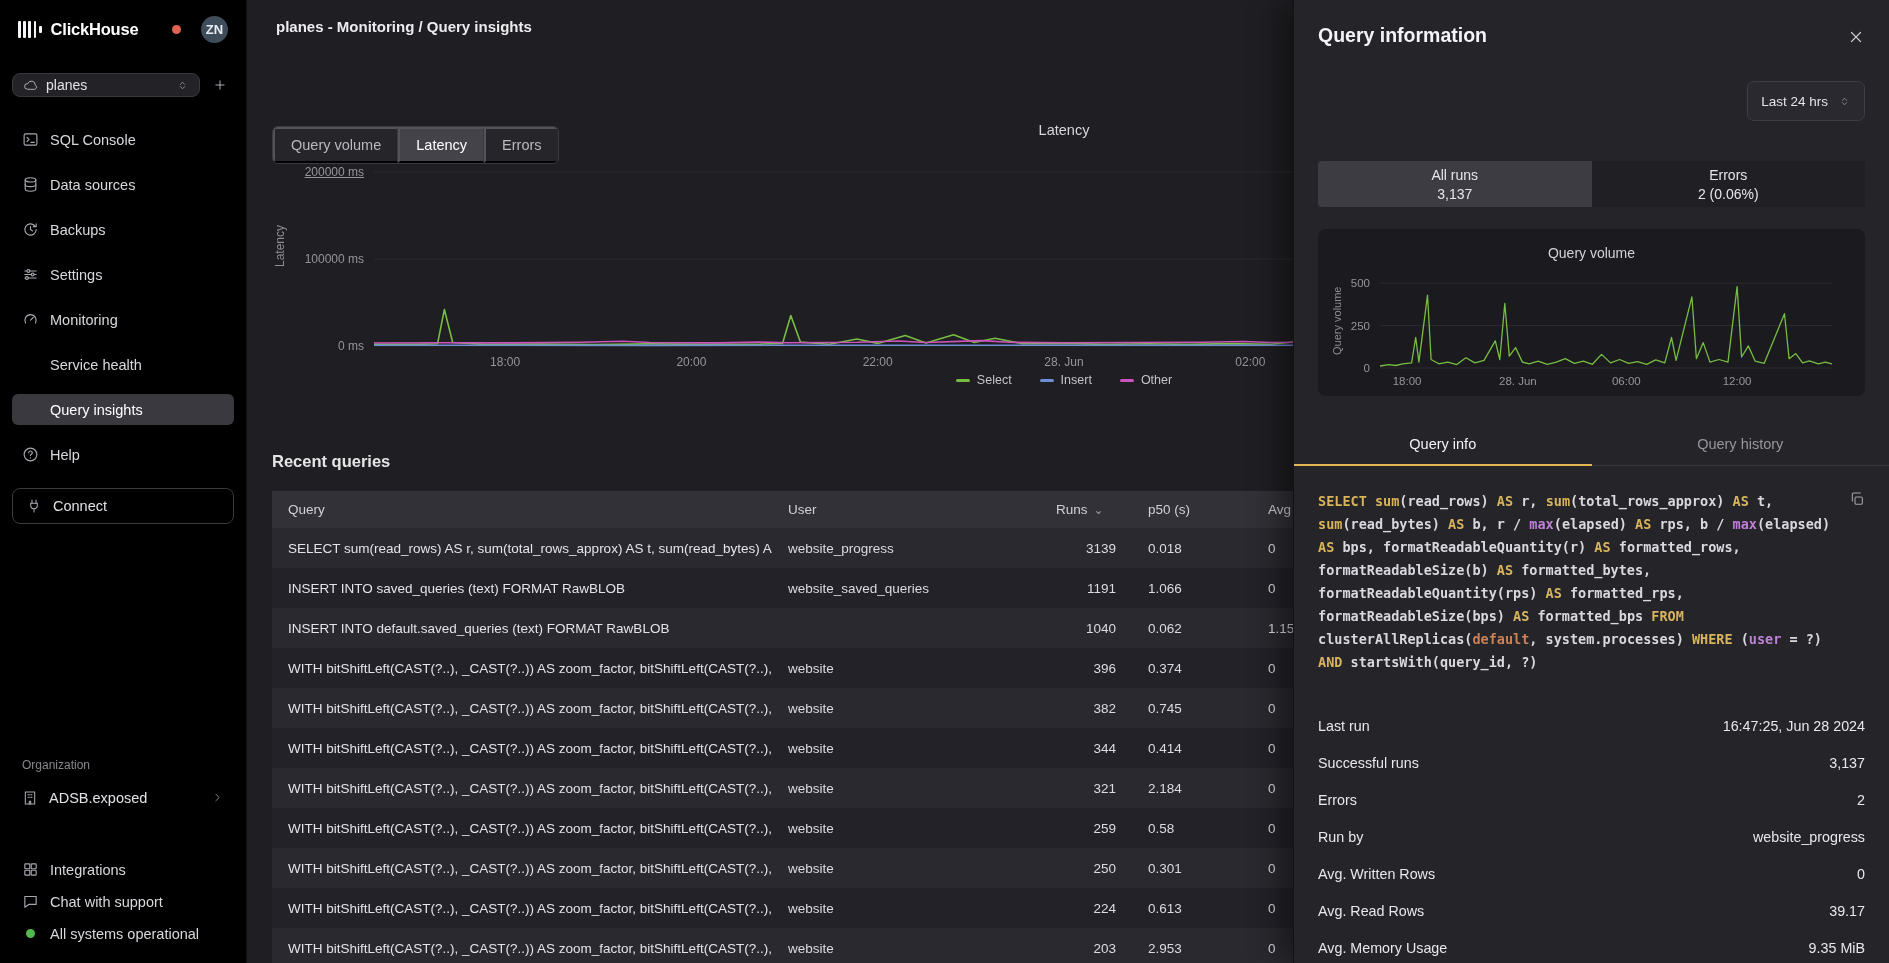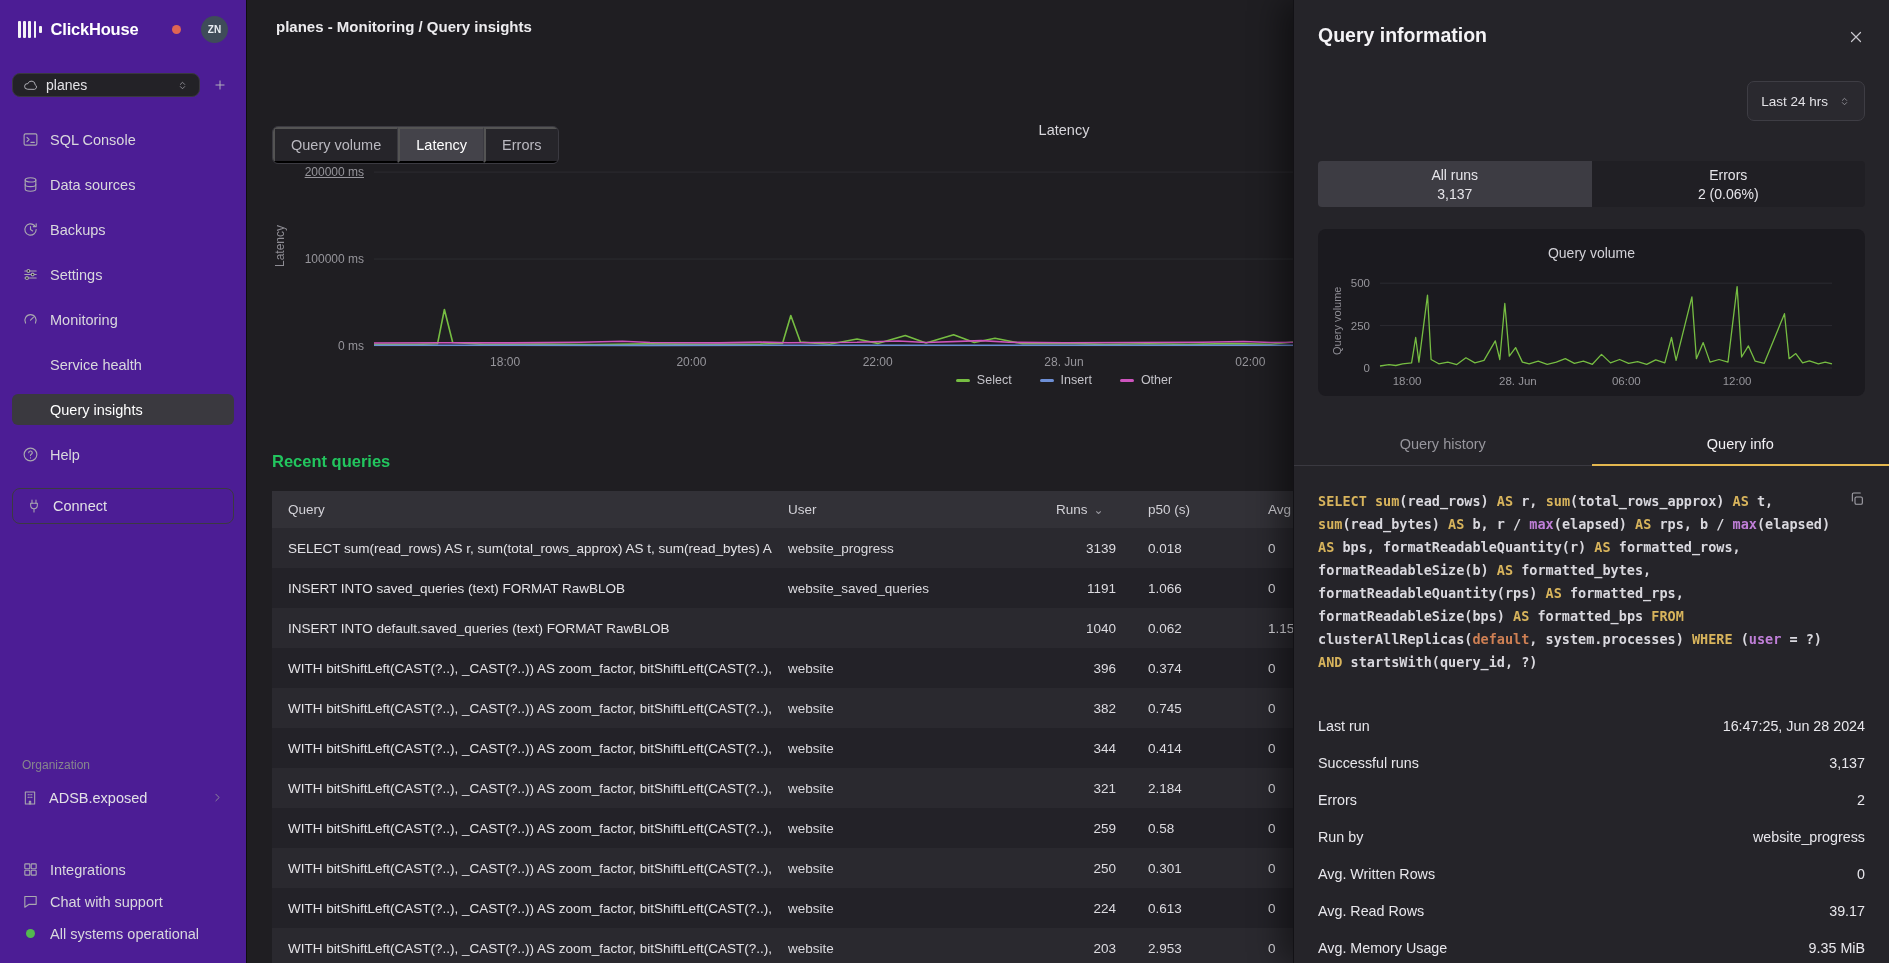--- a/index.html
+++ b/index.html
@@ -4,29 +4,29 @@
 <style>
   *{box-sizing:border-box;margin:0;padding:0}
   html,body{width:1889px;height:963px;overflow:hidden}
   body{background:#1f1e22;color:#e8e7ea;font-family:"Liberation Sans",sans-serif;font-size:14px;position:relative}
 
   
   .icon{display:inline-flex;align-items:center;justify-content:center;flex:0 0 auto}
   .icon svg{width:100%;height:100%;fill:none;stroke:currentColor;stroke-width:1.6;stroke-linecap:round;stroke-linejoin:round}
 
   
-  .sidebar{position:absolute;left:0;top:0;width:247px;height:963px;background:#4c1d95;border-right:1px solid #0e0d10;
+  .sidebar{position:absolute;left:0;top:0;width:247px;height:963px;background:#000000;border-right:1px solid #0e0d10;
            display:flex;flex-direction:column;padding:12px 12px 14px}
   .brand-row{display:flex;align-items:center;height:34px;padding:0 6px;gap:9px}
   .logo{display:flex;align-items:center;gap:2.4px;height:17px}
   .logo b{display:block;width:2.8px;height:17px;background:#f4f3f6;border-radius:1px}
   .logo b.short{height:7px}
   .brand-name{font-size:16.5px;font-weight:700;letter-spacing:-.2px;color:#fff}
   .notif-dot{width:9px;height:9px;border-radius:50%;background:#df6553;margin-left:auto}
-  .avatar{width:27px;height:27px;border-radius:50%;background:#3f4c59;color:#e8edf2;font-size:10px;font-weight:700;
+  .avatar{width:27px;height:27px;border-radius:50%;background:#3f4c59;color:#e8edf2;font-size:13px;font-weight:700;
           display:flex;align-items:center;justify-content:center;margin-left:11px}
   .service-row{display:flex;align-items:center;gap:6px;margin-top:22px}
   .service-select{flex:1;height:24px;background:#232227;border:1px solid #39383e;border-radius:8px;
                   display:flex;align-items:center;gap:8px;padding:0 10px;color:#e4e3e7;font-size:14px}
   .service-select .icon{width:15px;height:15px;color:#aeadb4}
   .service-select .caret{width:13px;height:13px;color:#97969d;margin-left:auto}
   .service-name{flex:1}
   .add-btn{width:28px;height:34px;display:flex;align-items:center;justify-content:center;color:#b9b8bf}
   .add-btn .icon{width:14px;height:14px}
   .nav{margin-top:22px;display:flex;flex-direction:column;gap:14px}
@@ -67,21 +67,21 @@
   svg.plot line.grid{stroke:#2c2b31;stroke-width:1}
   svg.plot polyline.series{fill:none;stroke-width:1.6;stroke-linejoin:round}
   .xticks{position:relative;height:24px;font-size:12px;color:#96959b}
   .xtick{position:absolute;top:9px;transform:translateX(-50%);white-space:nowrap}
   .legend{margin-left:102px;width:1380px;display:flex;justify-content:center;gap:28px;margin-top:3px;
           font-size:12.5px;color:#c4c3c9}
   .legend-item{display:flex;align-items:center;gap:7px}
   .legend-swatch{width:14px;height:3px;border-radius:2px;display:inline-block}
 
   .recent{position:absolute;top:452px;left:25px;width:1200px}
-  .recent h2{font-size:16.5px;font-weight:700;color:#22c55e;margin-bottom:20px}
+  .recent h2{font-size:16.5px;font-weight:700;color:#e5e5e5;margin-bottom:20px}
   table{border-collapse:collapse;table-layout:fixed;width:1200px}
   col.c-query{width:500px}col.c-user{width:268px}col.c-runs{width:92px}col.c-p50{width:120px}col.c-avg{width:220px}
   thead th{height:37px;background:#323137;font-weight:400;font-size:13.5px;color:#d2d1d7;text-align:left;padding:0 16px;white-space:nowrap}
   thead th .sort{margin-left:6px;color:#9a99a0;font-size:12px}
   tbody td{height:40px;font-size:13.5px;padding:0 16px;white-space:nowrap;overflow:hidden;text-overflow:clip;color:#dcdbe0}
   tbody td.col-query{color:#e4e3e7}
   tbody td.col-runs{text-align:right}
   tbody tr:nth-child(odd){background:#2a292f}
   tbody tr:nth-child(even){background:#232228}
 
@@ -497,22 +497,22 @@
             <div class="xtick" style="left: 6%;">18:00</div>
             <div class="xtick" style="left: 30.5%;">28. Jun</div>
             <div class="xtick" style="left: 54.5%;">06:00</div>
             <div class="xtick" style="left: 79%;">12:00</div>
           </div>
       </div>
     </div>
   </div>
 
   <div class="info-tabs">
+    <div class="info-tab active">Query info</div>
     <div class="info-tab">Query history</div>
-    <div class="info-tab active">Query info</div>
   </div>
 
   <div class="sql-block">
     <span class="icon copy-btn">
         <svg viewBox="0 0 24 24">
           <rect x="9" y="9" width="11" height="11" rx="2"></rect>
           <path d="M5 15V5a2 2 0 0 1 2-2h10"></path>
         </svg>
       </span>
     <code id="sql-code"><span class="tok-k">SELECT </span><span class="tok-k">sum</span><span>(read_rows) </span><span class="tok-k">AS</span><span> r, </span><span class="tok-k">sum</span><span>(total_rows_approx) </span><span class="tok-k">AS</span><span> t, </span><span class="tok-k">sum</span><span>(read_bytes) </span><span class="tok-k">AS</span><span> b, r / </span><span class="tok-f">max</span><span>(elapsed) </span><span class="tok-k">AS</span><span> rps, b / </span><span class="tok-f">max</span><span>(elapsed) </span><span class="tok-k">AS</span><span> bps, formatReadableQuantity(r) </span><span class="tok-k">AS</span><span> formatted_rows, formatReadableSize(b) </span><span class="tok-k">AS</span><span> formatted_bytes, formatReadableQuantity(rps) </span><span class="tok-k">AS</span><span> formatted_rps, formatReadableSize(bps) </span><span class="tok-k">AS</span><span> formatted_bps </span><span class="tok-k">FROM</span><span> clusterAllReplicas(</span><span class="tok-o">default</span><span>, system.processes) </span><span class="tok-k">WHERE</span><span> (</span><span class="tok-f">user</span><span> = ?) </span><span class="tok-k">AND</span><span> startsWith(query_id, ?)</span></code>

